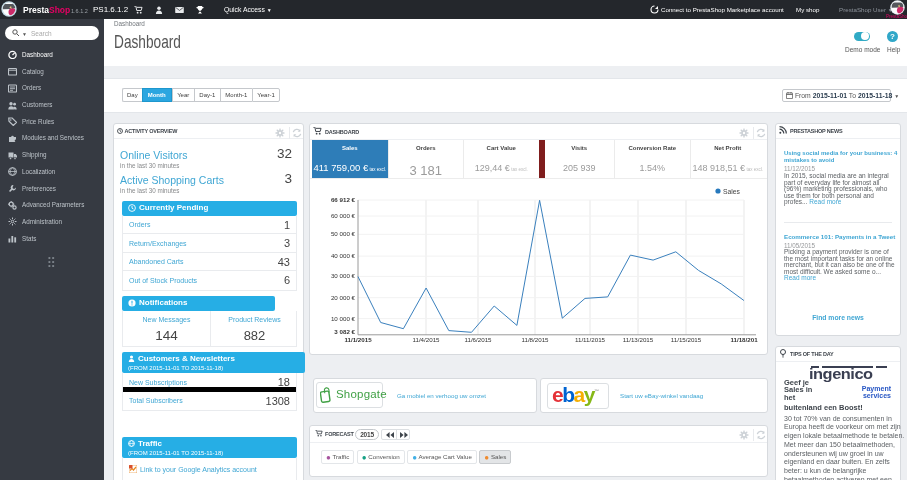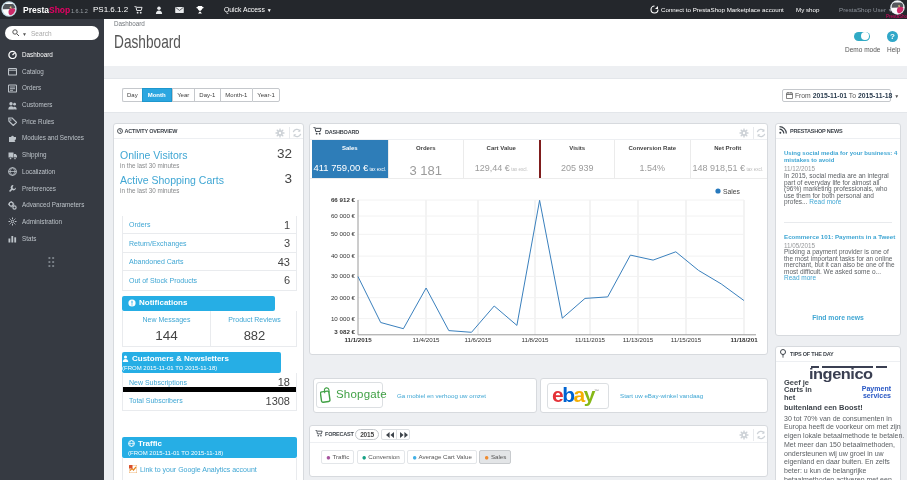--- a/index.html
+++ b/index.html
@@ -218,20 +218,24 @@
         <path d="M1.3 4.2A3.8 3.8 0 0 1 8 2.9" stroke="#ccd1d6" stroke-width="1.3" fill="none"></path>
         <path d="M1.7 8.9V6.3h2.6z" fill="#ccd1d6"></path>
         <path d="M8.3 1.1v2.6H5.7z" fill="#ccd1d6"></path>
       </svg></div>
   <div style="position:absolute;left:6px;top:25px;font-size:10.5px;color:#41a7d4">Online Visitors</div>
   <div style="position:absolute;right:11px;top:21.5px;font-size:13.5px;color:#444">32</div>
   <div style="position:absolute;left:6px;top:37.5px;font-size:6.3px;color:#87898b">in the last 30 minutes</div>
   <div style="position:absolute;left:6px;top:50px;font-size:10.5px;color:#41a7d4">Active Shopping Carts</div>
   <div style="position:absolute;right:11px;top:47px;font-size:13.5px;color:#444">3</div>
   <div style="position:absolute;left:6px;top:63px;font-size:6.3px;color:#87898b">in the last 30 minutes</div>
+  <div class="bluehdr" style="position:absolute;left:8px;top:77px;width:175px;height:14.5px;padding:0 0 0 6px;line-height:14.5px"><svg style="vertical-align:-1.5px;margin-right:3px" width="8" height="8" viewBox="0 0 8 8">
+        <circle cx="4" cy="4" r="3.4" fill="none" stroke="#fff" stroke-width="0.9"></circle>
+        <path d="M4 2v2.2L5.5 5" stroke="#fff" stroke-width="0.9" fill="none"></path>
+      </svg>Currently Pending</div>
   <div style="position:absolute;left:8px;top:91.5px;width:175px;border:1px solid #e9ebee;border-top:none">
     <div style="height:18.5px;border-bottom:1px solid #e9ebee;position:relative">
         <span style="position:absolute;left:6px;top:5.5px;font-size:7px;color:#41a7d4">Orders</span>
         <span style="position:absolute;right:6px;top:3px;font-size:11px;color:#444">1</span>
       </div>
     <div style="height:18.5px;border-bottom:1px solid #e9ebee;position:relative">
         <span style="position:absolute;left:6px;top:5.5px;font-size:7px;color:#41a7d4">Return/Exchanges</span>
         <span style="position:absolute;right:6px;top:3px;font-size:11px;color:#444">3</span>
       </div>
     <div style="height:18.5px;border-bottom:1px solid #e9ebee;position:relative">
@@ -248,21 +252,21 @@
         <rect x="3.5" y="1.8" width="1" height="2.8" fill="#26aee5"></rect>
         <rect x="3.5" y="5.4" width="1" height="1" fill="#26aee5"></rect>
       </svg>Notifications</div>
   <div style="position:absolute;left:8px;top:186.5px;width:175px;height:36px;border:1px solid #e9ebee;border-top:none">
     <div style="position:absolute;left:87px;top:0;bottom:0;width:1px;background:#e9ebee"></div>
     <div style="position:absolute;left:0;top:5px;width:87px;text-align:center;font-size:7px;color:#41a7d4">New Messages</div>
     <div style="position:absolute;left:88px;top:5px;width:87px;text-align:center;font-size:7px;color:#41a7d4">Product Reviews</div>
     <div style="position:absolute;left:0;top:17px;width:87px;text-align:center;font-size:13.5px;color:#444">144</div>
     <div style="position:absolute;left:88px;top:17px;width:87px;text-align:center;font-size:13px;color:#444">882</div>
   </div>
-  <div class="bluehdr" style="position:absolute;left:8px;top:228px;width:159px;height:21px;padding:2px 0 0 0;line-height:9px"><svg style="vertical-align:-1px;margin-right:3px" width="7" height="7" viewBox="0 0 9 9">
+  <div class="bluehdr" style="position:absolute;left:8px;top:228px;width:183px;height:21px;padding:2px 0 0 6px;line-height:9px"><svg style="vertical-align:-1px;margin-right:3px" width="7" height="7" viewBox="0 0 9 9">
         <circle cx="4.5" cy="2.5" r="2" fill="#fff"></circle>
         <path d="M1 9c0-2.5 1.5-4 3.5-4S8 6.5 8 9z" fill="#fff"></path>
       </svg>Customers &amp; Newsletters<br><span style="font-weight:normal;font-size:6px">(FROM 2015-11-01 TO 2015-11-18)</span></div>
   <div style="position:absolute;left:8px;top:249px;width:175px;border:1px solid #e9ebee;border-top:none">
     <div style="height:18.5px;border-bottom:5px solid #000000;position:relative">
         <span style="position:absolute;left:6px;top:5.5px;font-size:7px;color:#41a7d4">New Subscriptions</span>
         <span style="position:absolute;right:6px;top:3px;font-size:11px;color:#444">18</span>
       </div>
     <div style="height:18.5px;position:relative">
         <span style="position:absolute;left:6px;top:5.5px;font-size:7px;color:#41a7d4">Total Subscribers</span>
@@ -314,21 +318,21 @@
       <div style="position:absolute;left:0;top:22px;width:100%;text-align:center;font-size:9.5px;white-space:nowrap">411 759,00 €<span style="font-size:4.5px"> tax excl.</span></div>
     </div>
     <div style="position:absolute;left:77.5px;top:16px;width:75.5px;height:38px;border-left:1px solid #ebebeb">
       <div style="position:absolute;left:0;top:5px;width:100%;text-align:center;font-size:6px;font-weight:bold;color:#444">Orders</div>
       <div style="position:absolute;left:0;top:23px;width:100%;text-align:center;font-size:13px;color:#9b9b9b;white-space:nowrap">3 181</div>
     </div>
     <div style="position:absolute;left:153.0px;top:16px;width:75.5px;height:38px;border-left:1px solid #ebebeb">
       <div style="position:absolute;left:0;top:5px;width:100%;text-align:center;font-size:6px;font-weight:bold;color:#444">Cart Value</div>
       <div style="position:absolute;left:0;top:23px;width:100%;text-align:center;font-size:9px;color:#9b9b9b;white-space:nowrap">129,44 €<span style="font-size:4.5px;color:#bbb"> tax excl.</span></div>
     </div>
-    <div style="position:absolute;left:228.5px;top:16px;width:75.5px;height:38px;border-left:2px solid #7f1d1d">
+    <div style="position:absolute;left:228.5px;top:16px;width:75.5px;height:38px;border-left:6px solid #7f1d1d">
       <div style="position:absolute;left:0;top:5px;width:100%;text-align:center;font-size:6px;font-weight:bold;color:#444">Visits</div>
       <div style="position:absolute;left:0;top:23px;width:100%;text-align:center;font-size:9px;color:#9b9b9b;white-space:nowrap">205 939</div>
     </div>
     <div style="position:absolute;left:304.0px;top:16px;width:75.5px;height:38px;border-left:1px solid #ebebeb">
       <div style="position:absolute;left:0;top:5px;width:100%;text-align:center;font-size:6px;font-weight:bold;color:#444">Conversion Rate</div>
       <div style="position:absolute;left:0;top:23px;width:100%;text-align:center;font-size:9px;color:#9b9b9b;white-space:nowrap">1.54%</div>
     </div>
     <div style="position:absolute;left:379.5px;top:16px;width:75.5px;height:38px;border-left:1px solid #ebebeb">
       <div style="position:absolute;left:0;top:5px;width:100%;text-align:center;font-size:6px;font-weight:bold;color:#444">Net Profit</div>
       <div style="position:absolute;left:0;top:23px;width:100%;text-align:center;font-size:9px;color:#9b9b9b;white-space:nowrap">148 918,51 €<span style="font-size:4.5px;color:#bbb"> tax excl.</span></div>
@@ -454,16 +458,16 @@
         <circle cx="4" cy="3" r="2.5" fill="none" stroke="#3e444b" stroke-width="1"></circle>
         <path d="M3 5.8h2M3.2 7h1.6M3.5 8.2h1" stroke="#3e444b" stroke-width="0.8"></path>
       </svg>TIPS OF THE DAY</div>
   <div style="position:absolute;left:33px;top:21px;width:82px">
     <div style="font-size:14px;font-weight:bold;color:#3a3f52;letter-spacing:-0.4px;line-height:13px;transform:scaleX(1.17);transform-origin:0 50%">ingenico</div>
     <div style="position:absolute;left:2px;top:-2px;width:76px;height:2px;background:#3a3f52"></div>
     <div style="position:absolute;left:10px;top:-2.5px;width:3px;height:3px;background:#fff"></div>
     <div style="position:absolute;left:64px;top:-2.5px;width:3px;height:3px;background:#fff"></div>
     <div style="text-align:right;font-size:7px;font-weight:bold;color:#2756c4;line-height:7.2px;margin-top:3.5px">Payment<br>services</div>
   </div>
-  <div style="position:absolute;left:8px;top:32px;width:30px;font-size:7.5px;font-weight:bold;color:#3f454c;line-height:7.3px">Geef je Carts in het</div>
+  <div style="position:absolute;left:8px;top:32px;width:30px;font-size:7.5px;font-weight:bold;color:#3f454c;line-height:7.3px">Geef je Sales in het</div>
   <div style="position:absolute;left:8px;top:55.5px;font-size:7.5px;font-weight:bold;color:#3f454c">buitenland een Boost!</div>
   <div style="position:absolute;left:8px;top:67.5px;font-size:7px;color:#5d6165;line-height:8.75px;white-space:nowrap">30 tot 70% van de consumenten in<br>Europa heeft de voorkeur om met zijn<br>eigen lokale betaalmethode te betalen.<br>Met meer dan 150 betaalmethoden,<br>ondersteunen wij uw groei in uw<br>eigenland en daar buiten. En zelfs<br>beter: u kun de belangrijke<br>betaalmethoden activeren met een</div>
 </div>
 
 </body></html>

